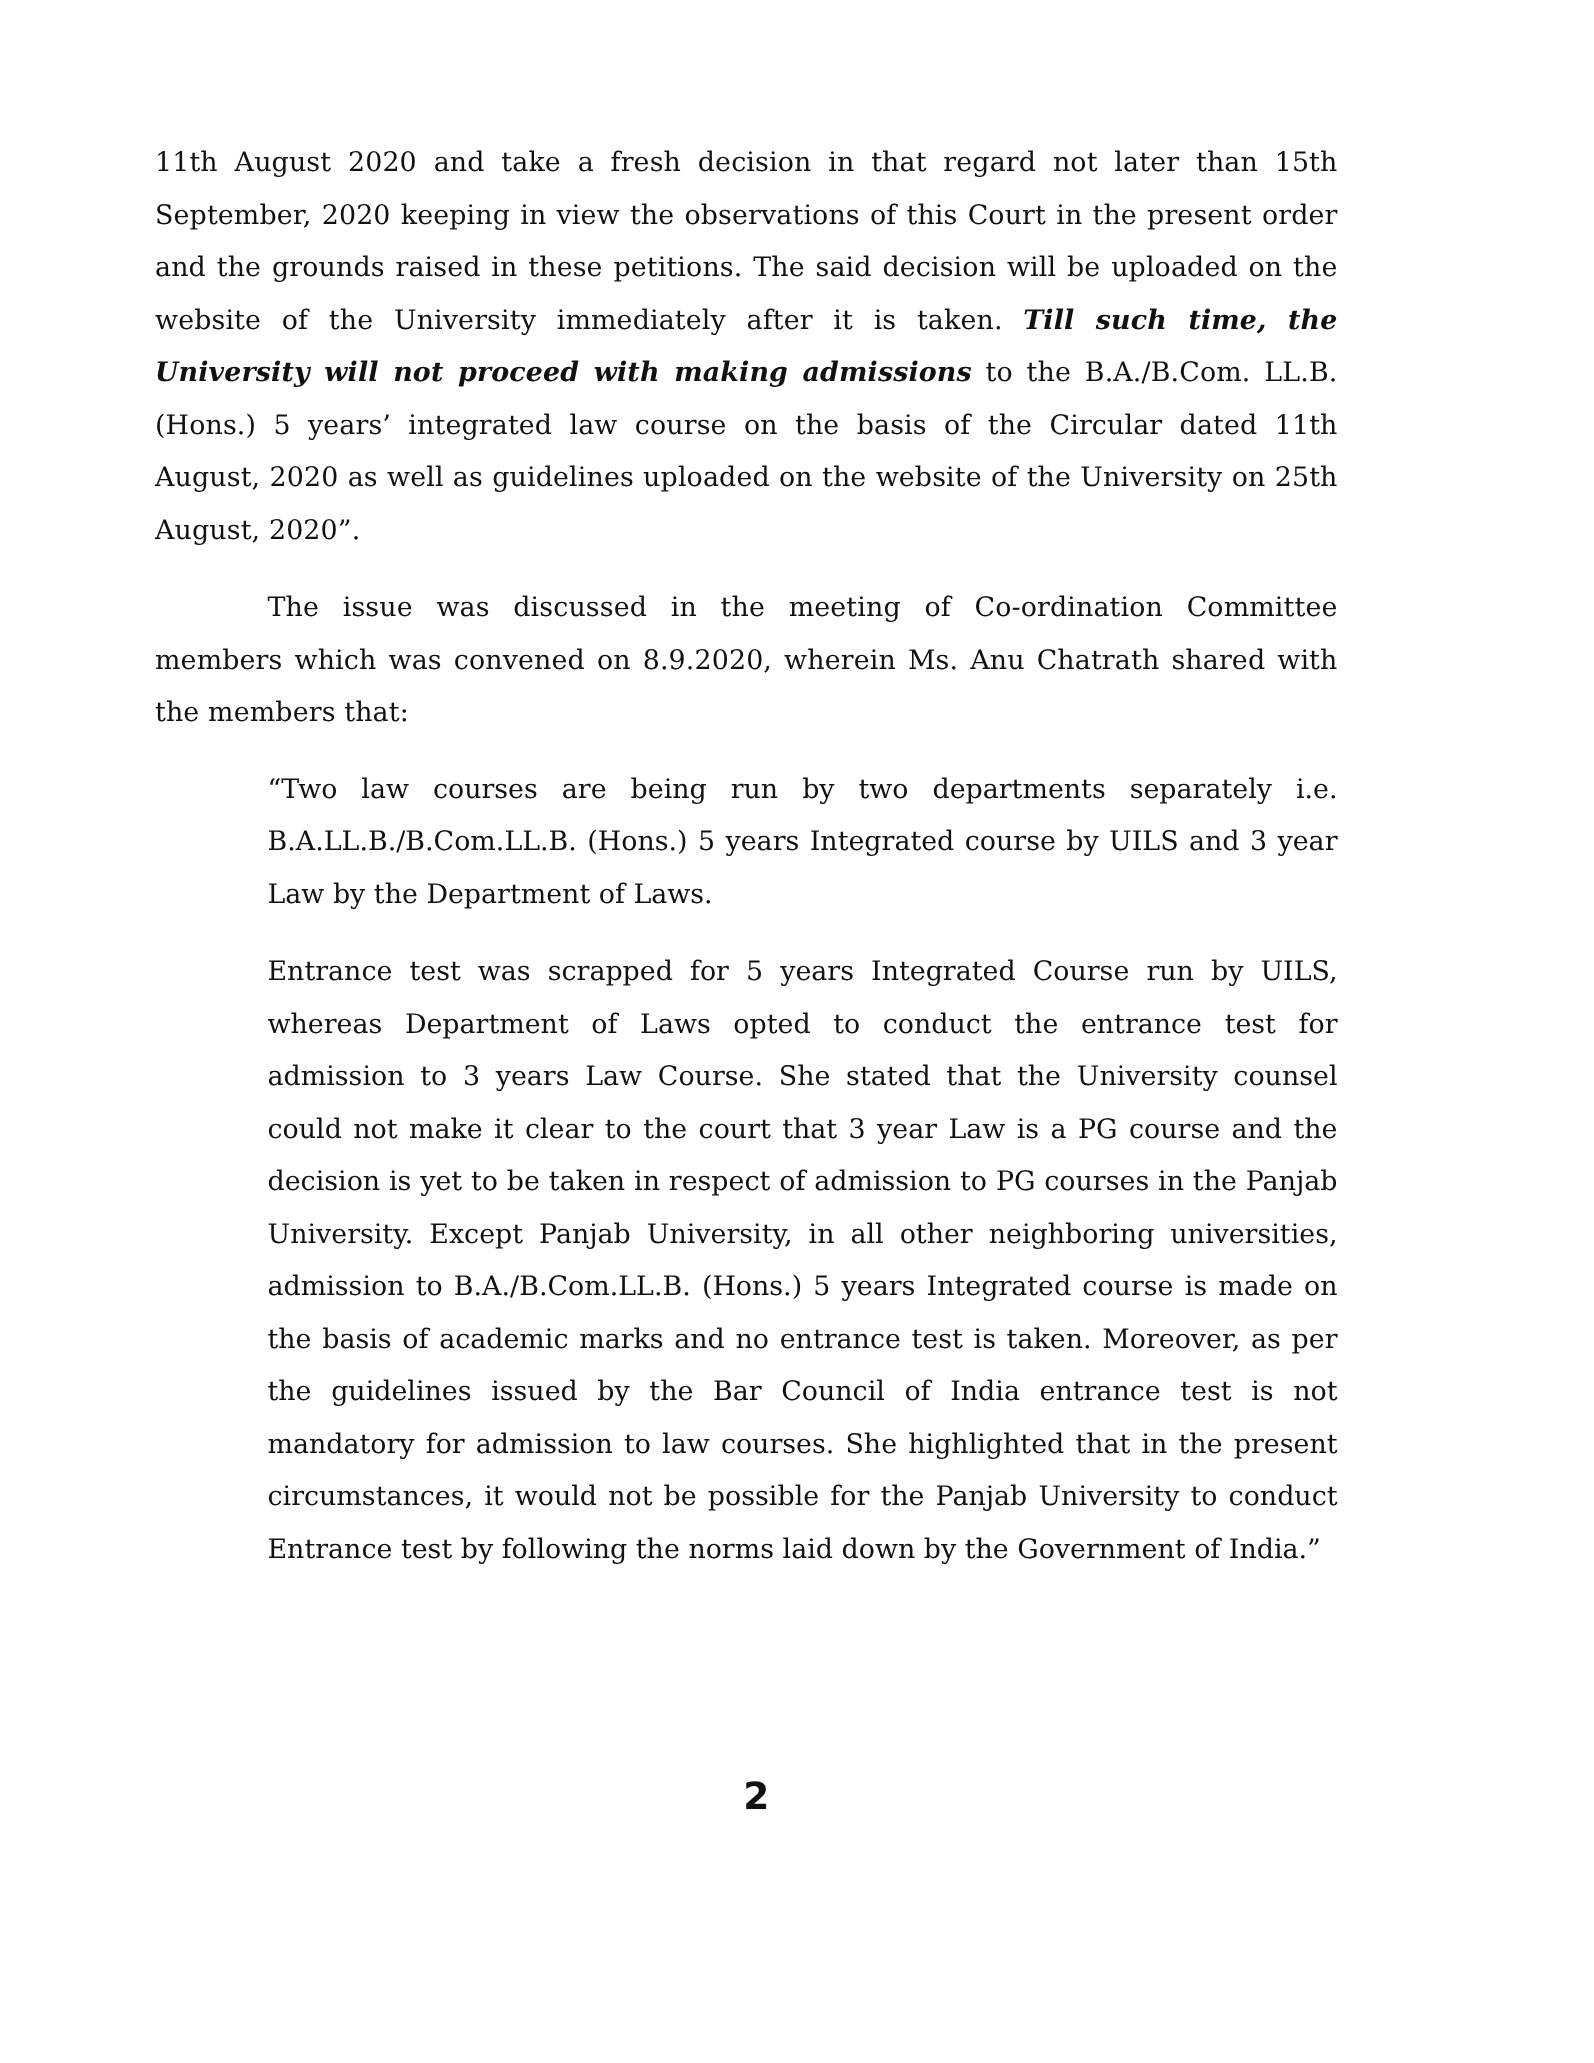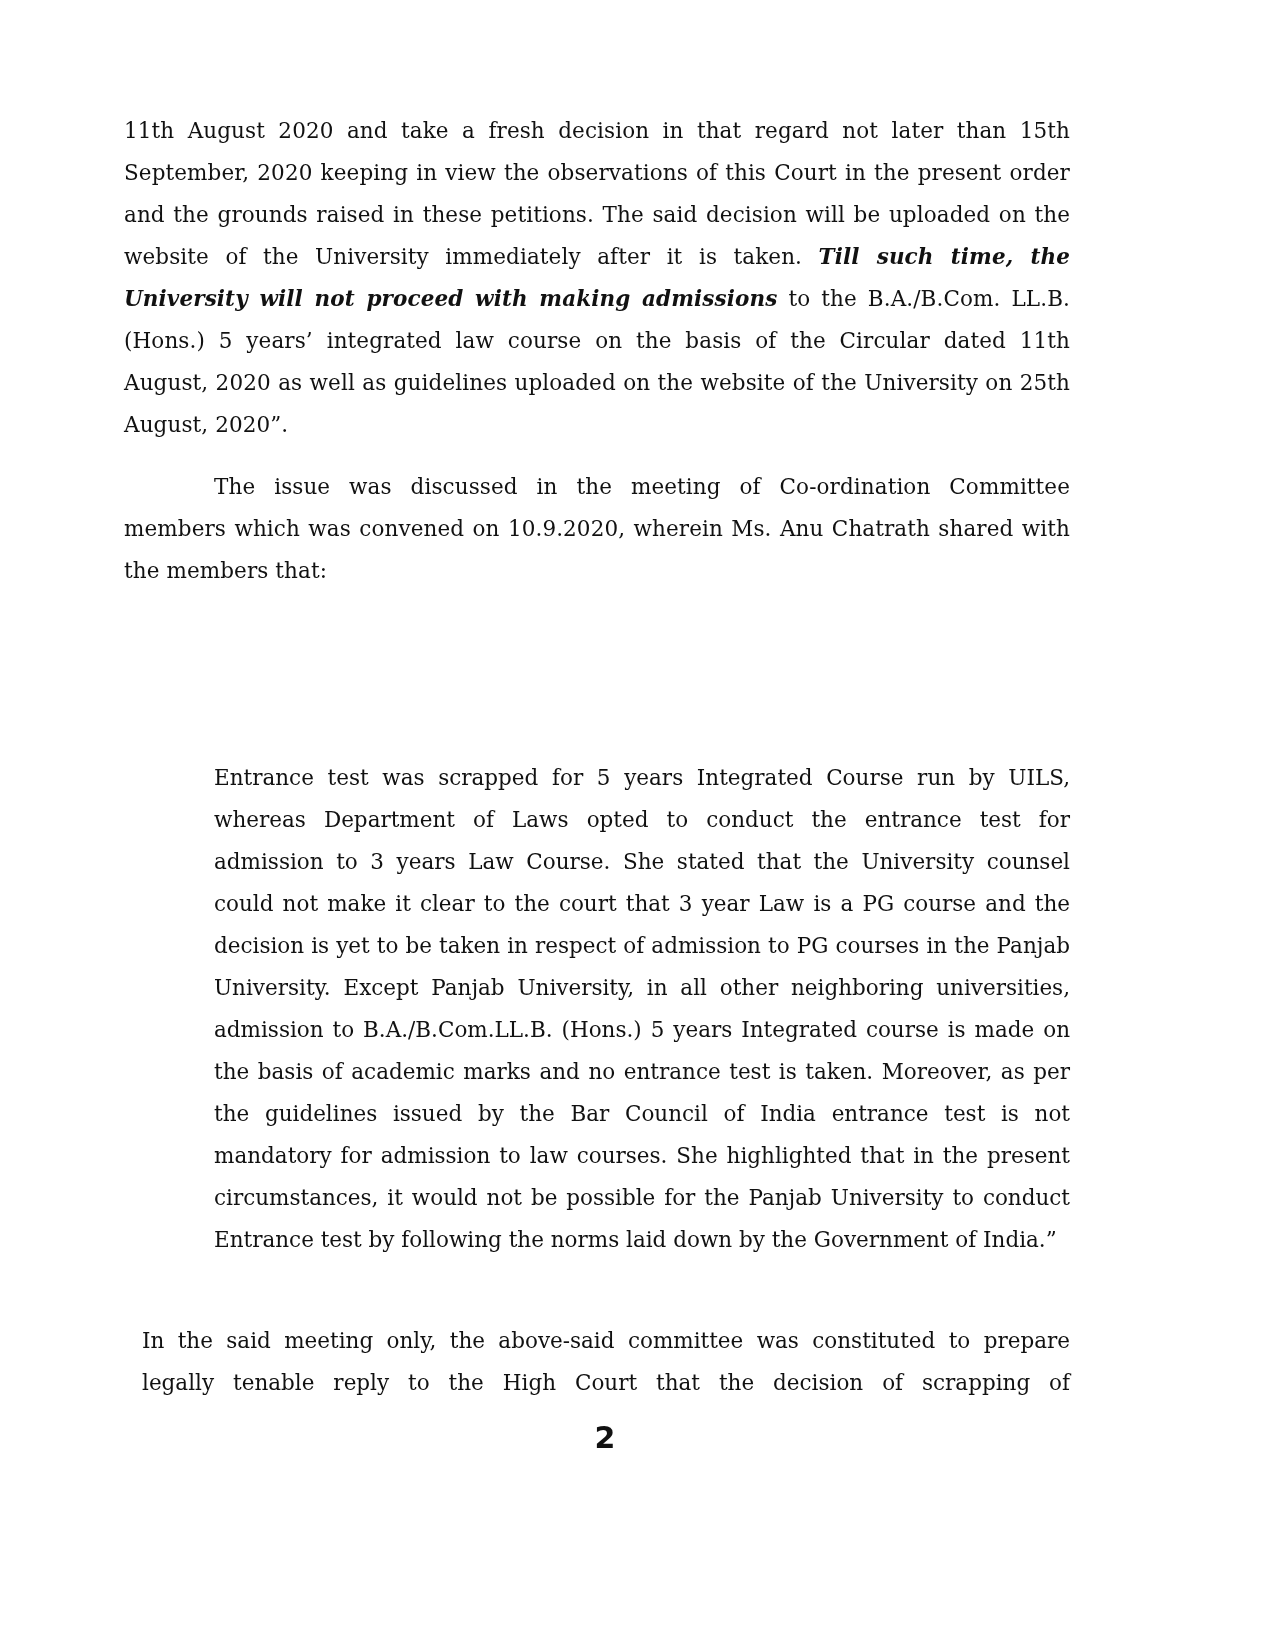--- a/index.html
+++ b/index.html
@@ -75,22 +75,22 @@
   </style>
 </head>
 <body>
 
 <div class="page">
 
   <div class="body-text p1">
     <span>11th August 2020 and take a fresh decision in that regard not later than 15th September, 2020 keeping in view the observations of this Court in the present order and the grounds raised in these petitions. The said decision will be uploaded on the website of the University immediately after it is taken. </span><span class="bi">Till such time, the University will not proceed with making admissions</span><span> to the B.A./B.Com. LL.B. (Hons.) 5 years’ integrated law course on the basis of the Circular dated 11th August, 2020 as well as guidelines uploaded on the website of the University on 25th August, 2020”.</span>
   </div>
 
-  <div class="body-text p2">The issue was discussed in the meeting of Co-ordination Committee members which was convened on 10.9.2020, wherein Ms. Anu Chatrath shared with the members that:</div>
+  <div class="body-text p2">The issue was discussed in the meeting of Co-ordination Committee members which was convened on 8.9.2020, wherein Ms. Anu Chatrath shared with the members that:</div>
 
+  <div class="quote q1">“Two law courses are being run by two departments separately i.e. B.A.LL.B./B.Com.LL.B. (Hons.) 5 years Integrated course by UILS and 3 year Law by the Department of Laws.</div>
 
   <div class="quote q2">Entrance test was scrapped for 5 years Integrated Course run by UILS, whereas  Department of Laws opted to conduct the entrance test for admission to 3 years Law Course. She stated that the University counsel could not make it clear to the court that 3 year Law is a PG course and the decision is yet to be taken in respect of admission to PG courses in the Panjab University. Except Panjab University, in all other neighboring universities, admission to B.A./B.Com.LL.B. (Hons.) 5 years Integrated course is made on the basis of academic marks and no entrance test is taken. Moreover, as per the guidelines issued by the Bar Council of India entrance test is not mandatory for admission to law courses. She highlighted that in the present circumstances, it would not be possible for the Panjab University to conduct Entrance test by following the norms laid down by the Government of India.”</div>
 
-  <div class="p3">In the said meeting only, the above-said committee was constituted to prepare legally tenable reply to the High Court that the decision of scrapping of</div>
 
   <div class="page-number">2</div>
 
 </div>
 
 </body></html>

